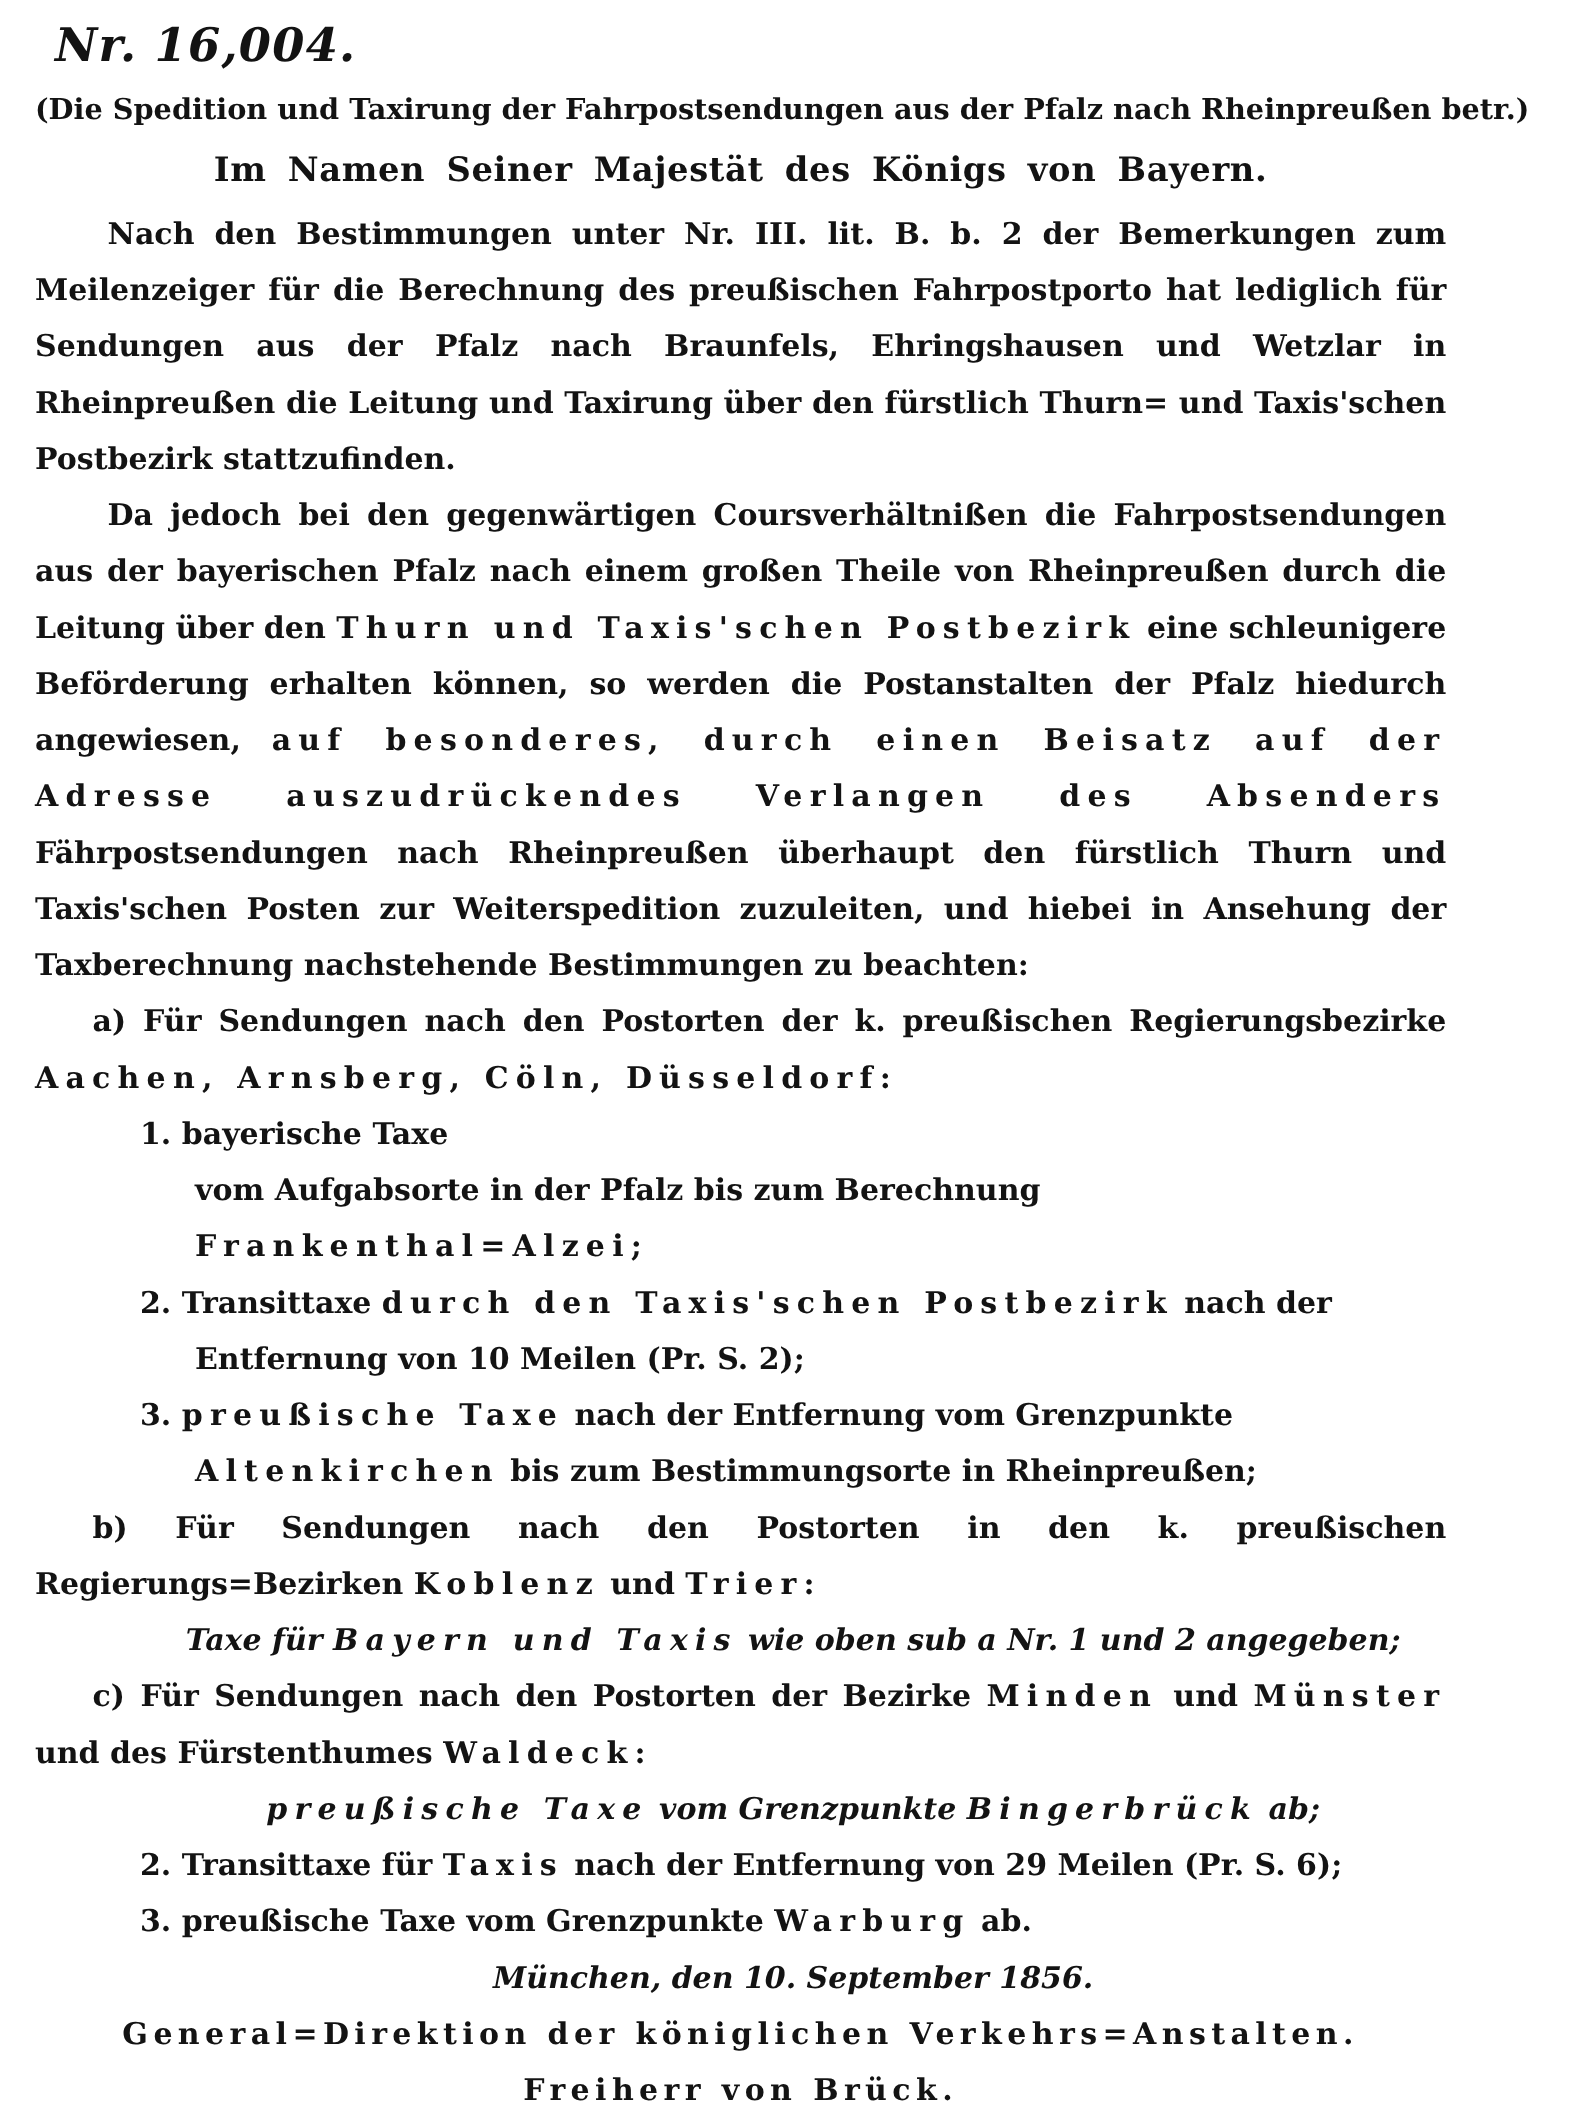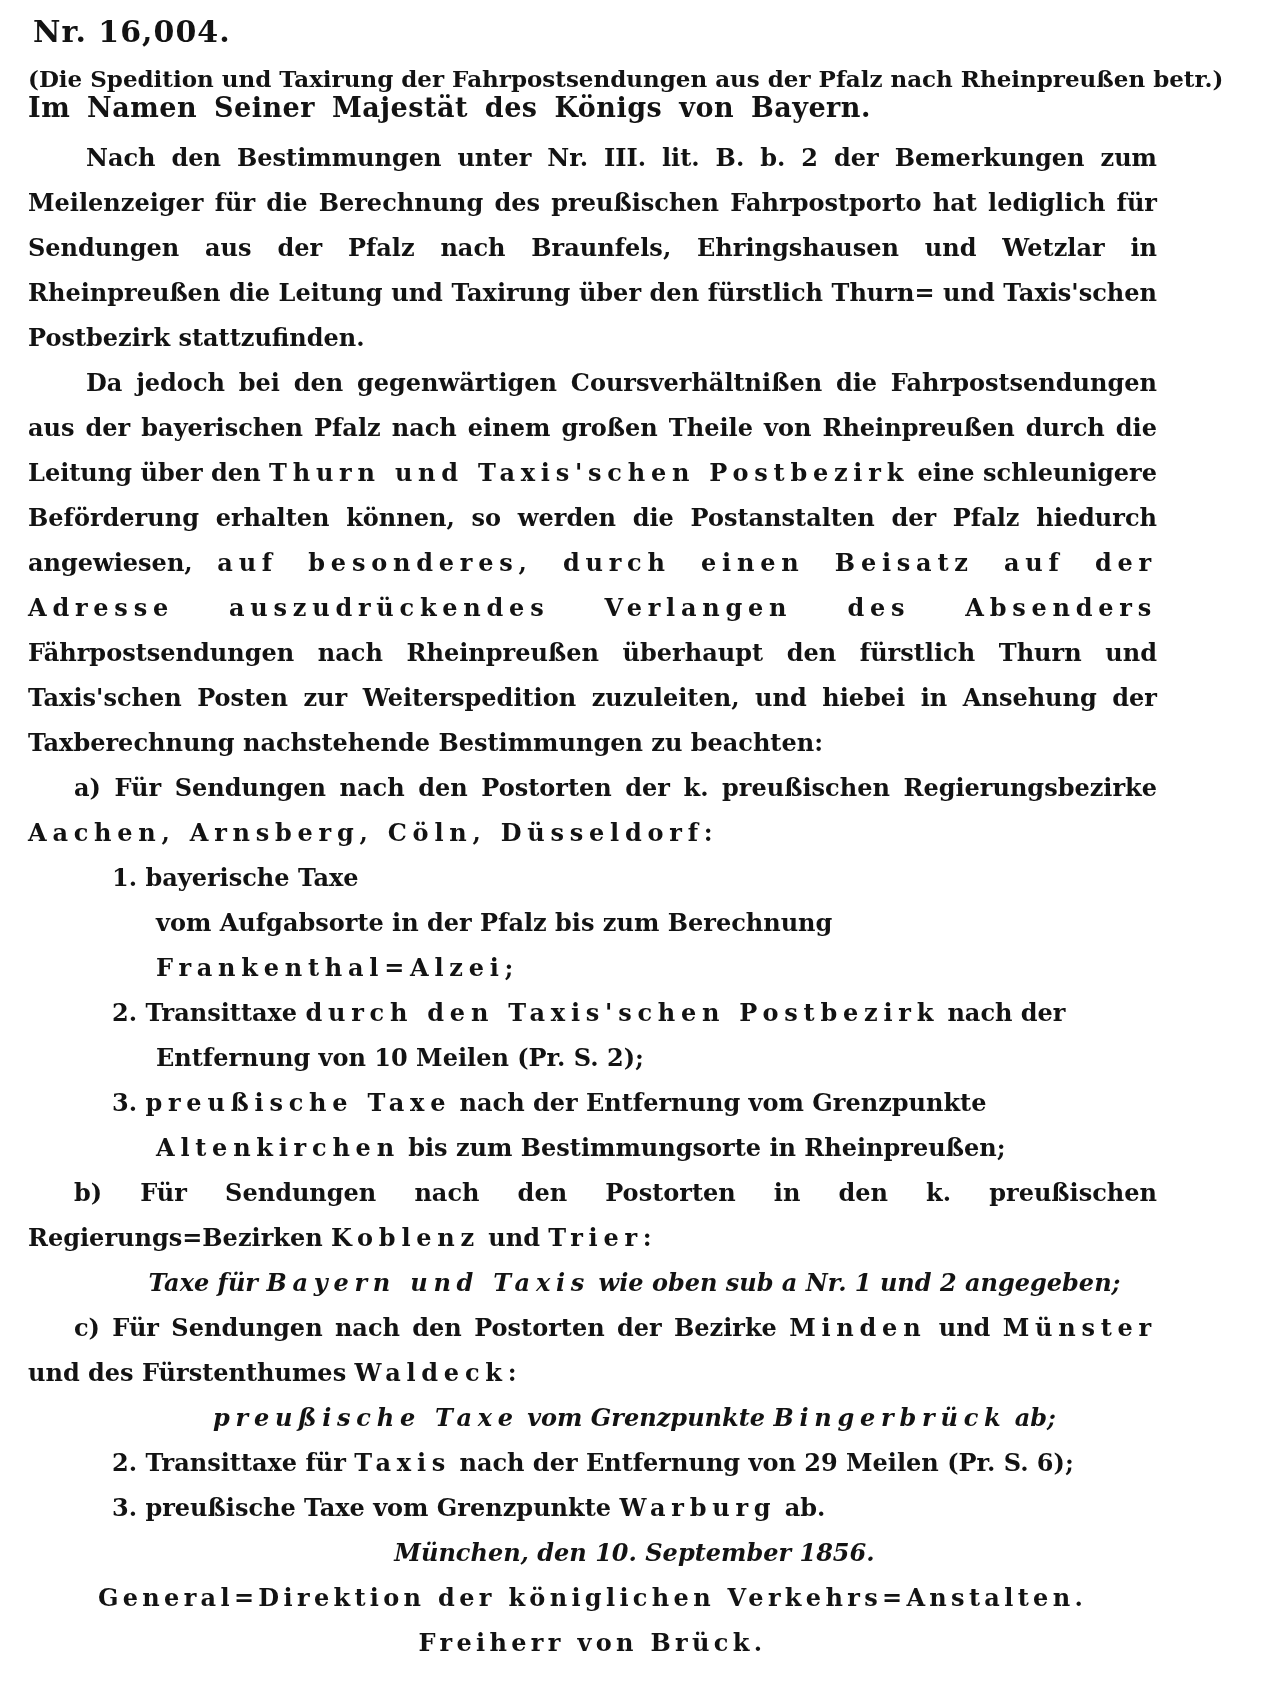--- a/index.html
+++ b/index.html
@@ -9,33 +9,34 @@
     box-sizing: border-box;
     background: #ffffff;
     color: #131313;
     font-family: "DejaVu Serif", serif;
     font-weight: 700;
     padding: 8px 112px 0 28px;
     overflow: hidden;
     position: relative;
   }
   .doc-number {
-    font-size: 30px;
+    font-size: 37px;
     letter-spacing: 1px;
-    margin: 6px 0 16px 5px;
+    margin: 6px 0 16px 16px;
+    font-style: italic;
   }
   .subject {
     font-size: 23px;
     text-align: right;
-    margin: 0 0 0 0;
+    margin: 0 0 20px 0;
     white-space: nowrap;
   }
   .proclamation {
     font-size: 27px;
-    text-align: left;
+    text-align: center;
     word-spacing: 7px;
     letter-spacing: 0.5px;
     margin: 0 0 12px 0;
   }
   .body {
     font-size: 24px;
     line-height: 45px;
     text-align: justify;
     margin: 0;
   }

